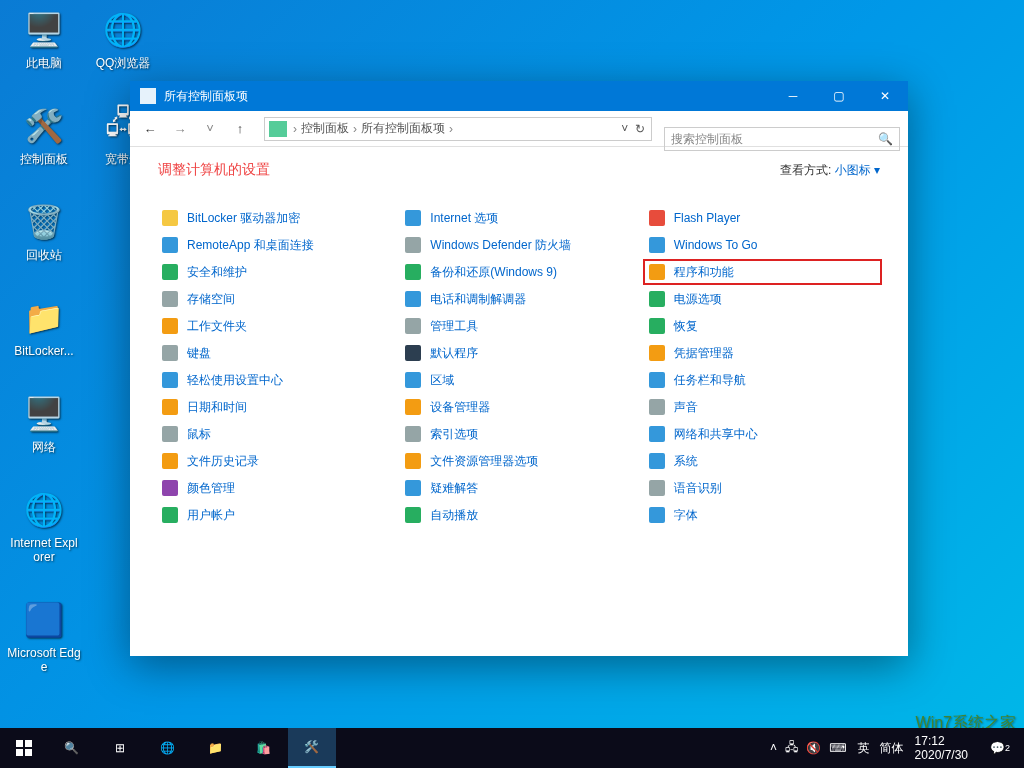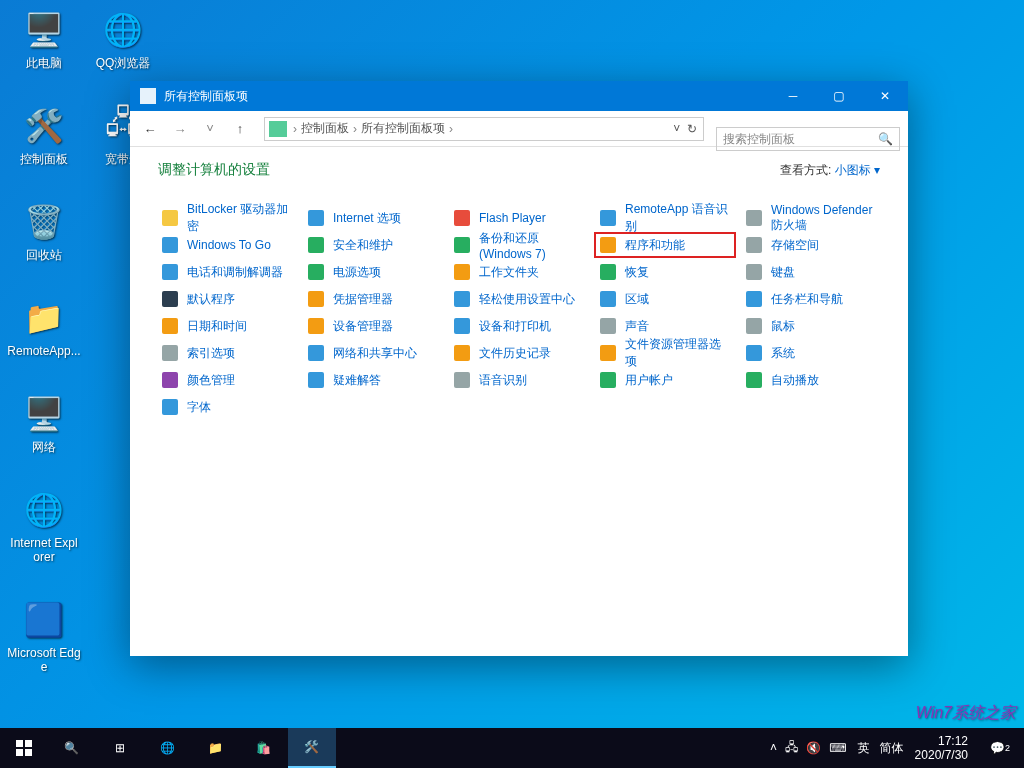--- a/index.html
+++ b/index.html
@@ -19,49 +19,49 @@
 .tbar .wbtn { width: 46px; height: 30px; display: flex; align-items: center; justify-content: center; }
 
 .nav { height: 36px; border-bottom: 1px solid #e0e0e0; display: flex; align-items: center; padding: 0 8px; gap: 6px; color: #555; font-size: 13px; }
 .nav .arr { width: 24px; text-align: center; color: #888; }
 .nav .arr.on { color: #333; }
 .nav .crumb { flex: 1; border: 1px solid #ccc; height: 24px; display: flex; align-items: center; padding: 0 4px; font-size: 12px; margin: 0 6px; }
 .nav .crumb .ci { width: 18px; height: 16px; background: #5c9; margin-right: 4px; }
 .nav .crumb span { padding: 0 2px; }
 .nav .crumb .sep { color: #888; }
 .nav .crumb .rarrow { margin-left: auto; color: #555; }
-.nav .srch { width: 184px; border: 1px solid #ccc; height: 24px; display: flex; align-items: center; padding: 0 6px; font-size: 12px; color: #888; margin-top: 21px; }
+.nav .srch { width: 236px; border: 1px solid #ccc; height: 24px; display: flex; align-items: center; padding: 0 6px; font-size: 12px; color: #888; margin-top: 21px; }
 .nav .srch .sicon { margin-left: auto; }
 
 .body { flex: 1; padding: 14px 28px; overflow: auto; }
 .hdr { display: flex; align-items: center; margin-bottom: 18px; padding-bottom: 10px; }
-.hdr h2 { color: #15803d; font-weight: 400; font-size: 14px; }
+.hdr h2 { color: #ef4444; font-weight: 400; font-size: 14px; }
 .hdr .view { margin-left: auto; font-size: 12px; color: #333; }
 .hdr .view a { color: #0066cc; text-decoration: none; }
-.grid { display: grid; grid-template-columns: repeat(5, 1fr); column-gap: 8px; row-gap: 5px; }
+.grid { display: grid; grid-template-columns: repeat(3, 1fr); column-gap: 8px; row-gap: 5px; }
 .item { display: flex; align-items: center; gap: 8px; font-size: 12px; color: #0066cc; cursor: pointer; height: 22px; padding: 1px 3px; }
 .item .ii { width: 18px; height: 18px; flex-shrink: 0; display: flex; align-items: center; justify-content: center; font-size: 14px; }
 .item.hl { outline: 2px solid #d22; outline-offset: 0; }
 
 
 .taskbar { position: absolute; bottom: 0; left: 0; width: 100%; height: 40px; background: #0b0b19; display: flex; align-items: center; color: #fff; font-size: 12px; }
 .taskbar .tb { width: 48px; height: 40px; display: flex; align-items: center; justify-content: center; }
 .taskbar .tb.active { background: #1a3a5a; border-bottom: 2px solid #6cf; }
 .taskbar .spacer { flex: 1; }
 .taskbar .tray { display: flex; align-items: center; gap: 8px; padding: 0 8px; }
-.taskbar .clock { text-align: right; line-height: 14px; padding: 0 8px; }
+.taskbar .clock { text-align: left; line-height: 14px; padding: 0 8px; }
 .taskbar .lang { display: flex; gap: 4px; }
 .taskbar .lang span { padding: 1px 3px; }
 
 
 .c0{background:#f5c842}.c1{background:#e74c3c}.c2{background:#27ae60}.c3{background:#3498db}.c4{background:#95a5a6}.c5{background:#8e44ad}.c7{background:#f39c12}.c8{background:#2c3e50}
 .ii div{width:16px;height:16px;border-radius:2px}
 
 
-.wm { position: absolute; right: 8px; bottom: 44px; color: #a21caf; font-size: 16px; font-style: italic; text-shadow: 1px 1px 2px rgba(0,0,0,.5); opacity:.85 }
+.wm { position: absolute; right: 8px; bottom: 34px; color: #4d7c0f; font-size: 16px; text-shadow: 1px 1px 2px rgba(0,0,0,.5); opacity:.85 }
 </style>
 </head>
 <body>
 
 <div class="desktop" id="desktop">
     <div class="di" style="left: 7px; top: 8px;">
       <div class="ic">🖥️</div>
       <span class="lab">此电脑</span>
     </div>
     <div class="di" style="left: 86px; top: 8px;">
@@ -75,21 +75,21 @@
     <div class="di" style="left: 86px; top: 104px;">
       <div class="ic">🖧</div>
       <span class="lab">宽带连</span>
     </div>
     <div class="di" style="left: 7px; top: 200px;">
       <div class="ic">🗑️</div>
       <span class="lab">回收站</span>
     </div>
     <div class="di" style="left: 7px; top: 296px;">
       <div class="ic">📁</div>
-      <span class="lab">RemoteApp...</span>
+      <span class="lab">BitLocker...</span>
     </div>
     <div class="di" style="left: 7px; top: 392px;">
       <div class="ic">🖥️</div>
       <span class="lab">网络</span>
     </div>
     <div class="di" style="left: 7px; top: 488px;">
       <div class="ic">🌐</div>
       <span class="lab">Internet Explorer</span>
     </div>
     <div class="di" style="left: 7px; top: 598px;">
@@ -149,21 +149,21 @@
         <div class="item">
           <span class="ii">
             <div class="c1"></div>
           </span>
           <span>Flash Player</span>
         </div>
         <div class="item">
           <span class="ii">
             <div class="c3"></div>
           </span>
-          <span>RemoteApp 语音识别</span>
+          <span>RemoteApp 和桌面连接</span>
         </div>
         <div class="item">
           <span class="ii">
             <div class="c4"></div>
           </span>
           <span>Windows Defender 防火墙</span>
         </div>
         <div class="item">
           <span class="ii">
             <div class="c3"></div>
@@ -173,21 +173,21 @@
         <div class="item">
           <span class="ii">
             <div class="c2"></div>
           </span>
           <span>安全和维护</span>
         </div>
         <div class="item">
           <span class="ii">
             <div class="c2"></div>
           </span>
-          <span>备份和还原(Windows 7)</span>
+          <span>备份和还原(Windows 9)</span>
         </div>
         <div class="item hl">
           <span class="ii">
             <div class="c7"></div>
           </span>
           <span>程序和功能</span>
         </div>
         <div class="item">
           <span class="ii">
             <div class="c4"></div>
@@ -207,20 +207,26 @@
           <span>电源选项</span>
         </div>
         <div class="item">
           <span class="ii">
             <div class="c7"></div>
           </span>
           <span>工作文件夹</span>
         </div>
         <div class="item">
           <span class="ii">
+            <div class="c4"></div>
+          </span>
+          <span>管理工具</span>
+        </div>
+        <div class="item">
+          <span class="ii">
             <div class="c2"></div>
           </span>
           <span>恢复</span>
         </div>
         <div class="item">
           <span class="ii">
             <div class="c4"></div>
           </span>
           <span>键盘</span>
         </div>
@@ -258,26 +264,20 @@
           <span class="ii">
             <div class="c7"></div>
           </span>
           <span>日期和时间</span>
         </div>
         <div class="item">
           <span class="ii">
             <div class="c7"></div>
           </span>
           <span>设备管理器</span>
-        </div>
-        <div class="item">
-          <span class="ii">
-            <div class="c3"></div>
-          </span>
-          <span>设备和打印机</span>
         </div>
         <div class="item">
           <span class="ii">
             <div class="c4"></div>
           </span>
           <span>声音</span>
         </div>
         <div class="item">
           <span class="ii">
             <div class="c4"></div>

